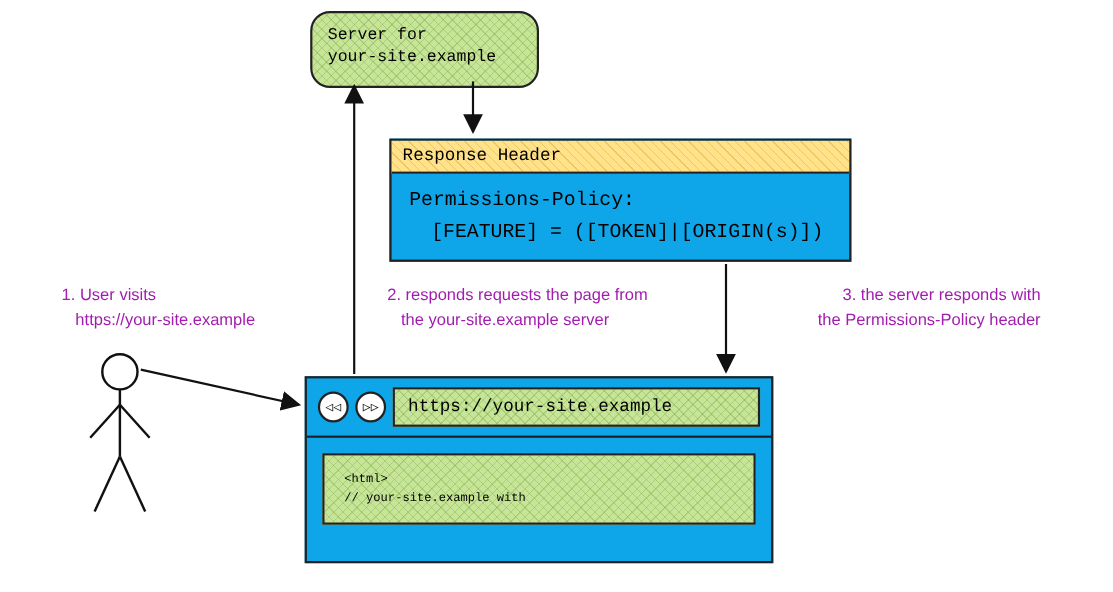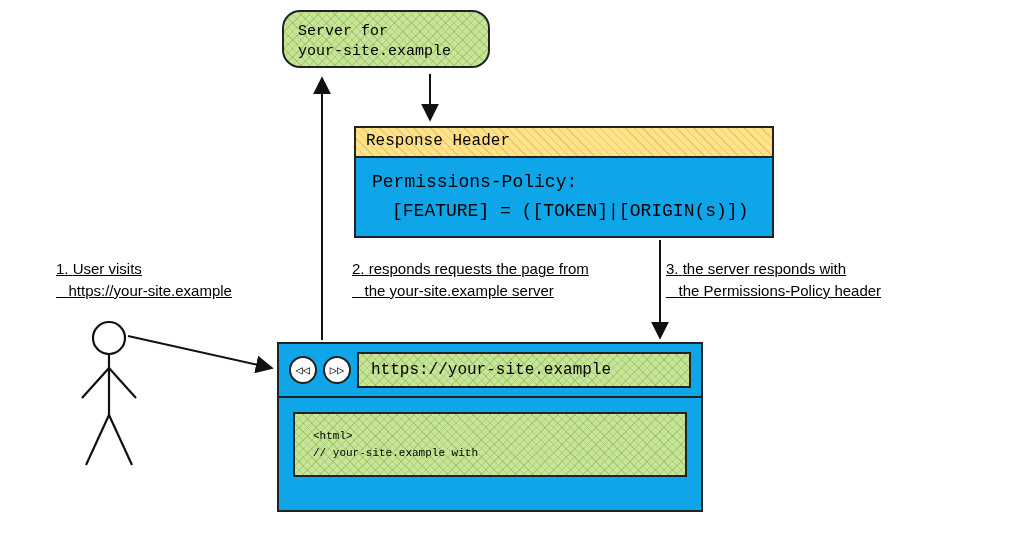--- a/index.html
+++ b/index.html
@@ -21,21 +21,21 @@
     background-color: #c7e598;
     background-image: repeating-linear-gradient(45deg, rgba(120,165,60,0.35) 0 1px, transparent 1px 6px),
                       repeating-linear-gradient(-45deg, rgba(120,165,60,0.35) 0 1px, transparent 1px 6px);
   }
   .hatch-yellow {
     background-color: #ffe28a;
     background-image: repeating-linear-gradient(45deg, rgba(200,150,30,0.35) 0 1px, transparent 1px 6px);
   }
   .server-box {
     left: 282px; top: 10px;
-    width: 208px; height: 58px;
+    width: 208px; height: 70px;
     border-radius: 18px;
     padding: 10px 14px;
     font-size: 15px;
     line-height: 1.3;
   }
   .response-box {
     left: 354px; top: 126px;
     width: 420px; height: 112px;
   }
   .response-header {
@@ -46,26 +46,25 @@
   }
   .response-body {
     padding: 10px 16px;
     font-size: 18px;
     line-height: 1.6;
   }
   .caption {
     position: absolute;
     font-size: 15px;
     line-height: 1.45;
-    color: #000000;
-    text-decoration: underline;
+    color: #a21caf;
   }
   #cap1 { left: 56px; top: 258px; width: 220px; }
   #cap2 { left: 352px; top: 258px; width: 280px; }
-  #cap3 { left: 666px; top: 258px; width: 280px; }
+  #cap3 { left: 666px; top: 258px; width: 280px; text-align: right; }
   .stick {
     position: absolute;
     left: 74px; top: 320px;
     width: 70px; height: 150px;
   }
   .browser {
     left: 277px; top: 342px;
     width: 426px; height: 170px;
     padding: 0;
   }

